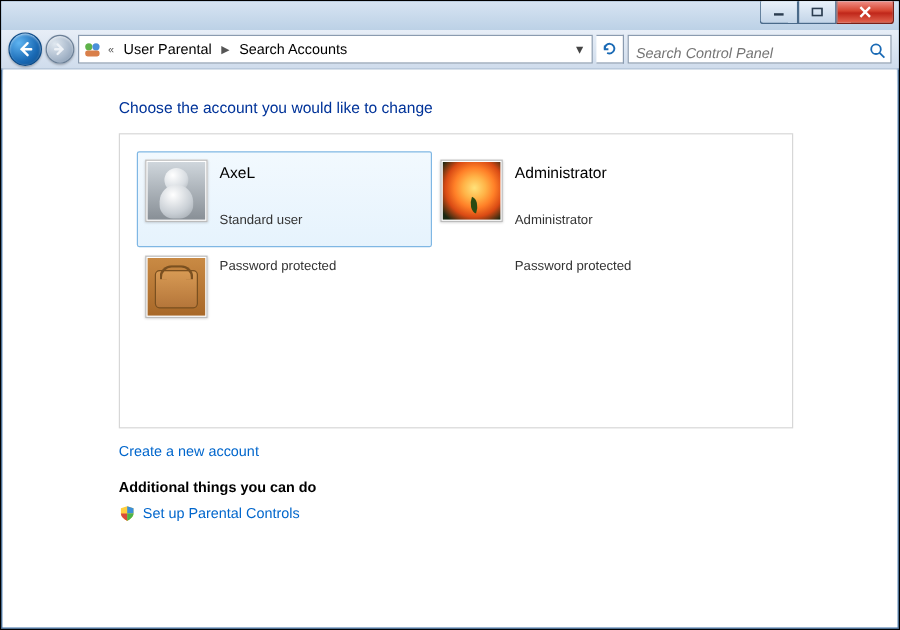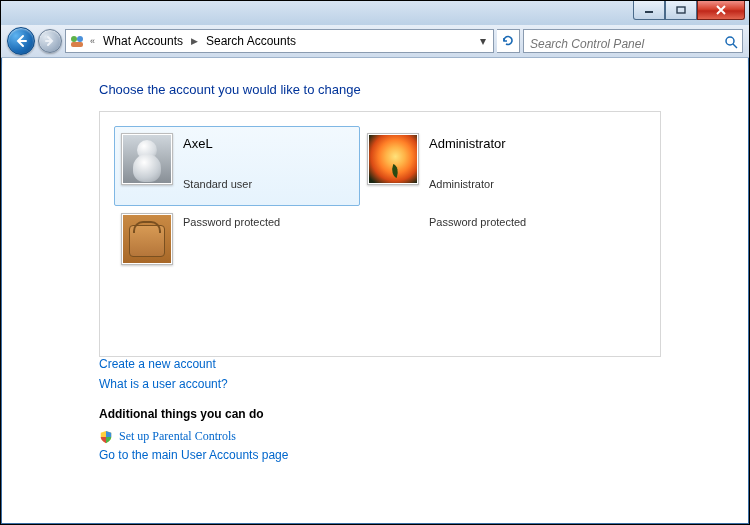--- a/index.html
+++ b/index.html
@@ -41,24 +41,24 @@
   .av-axel::before { content:""; position:absolute; left:50%; top:10%; width:20px; height:20px; margin-left:-10px; border-radius:50%; background:radial-gradient(circle at 35% 30%,#fff,#d7dce1 60%,#a7adb3); }
   .av-admin { background:radial-gradient(circle at 55% 45%,#ffe27a 0,#ffb347 25%,#ff7f27 45%,#d94a14 65%,#1a2712 90%); }
   .av-admin::after { content:""; position:absolute; left:22px; top:30px; width:8px; height:12px; background:#2b4a12; border-radius:0 100% 0 100%; transform:rotate(20deg); }
   .av-guest { background:linear-gradient(to bottom,#c98a44,#a86828); }
   .av-guest::before { content:""; position:absolute; left:6px; top:10px; right:6px; bottom:6px; background:linear-gradient(to bottom,#d79a54,#b5763a); border-radius:4px; border:1px solid #7a5020; }
   .av-guest::after { content:""; position:absolute; left:10px; top:6px; width:24px; height:10px; border:2px solid #7a5020; border-bottom:none; border-radius:10px 10px 0 0; }
   .acct-info { padding-top:2px; line-height:1.35; }
   .acct-name { font-size:13px; }
   .acct-sub { font-size:11px; color:#333;margin-top:24px; }
 
-  .links { }
+  .links { margin-top:12px; }
   .link { color:#0066cc; font-size:12px; cursor:pointer; margin-bottom:6px; display:block; }
   .sec-hdr { font-weight:bold; font-size:12px; margin-top:16px; margin-bottom:8px; }
-  .shield-link { display:flex; align-items:center; gap:6px; margin-bottom:4px;font-family:Liberation Serif, serif; }
+  .shield-link { display:flex; align-items:center; gap:6px; margin-bottom:24px; }
   .shield { width:14px; height:14px; }
 </style>
 </head>
 <body>
 
 <div class="window">
   <div class="titlebar">
     <div class="window-btns">
       <div class="wb min">
         <svg width="10" height="8">
@@ -91,21 +91,21 @@
     </div>
     <div class="breadcrumb-box">
       <span class="bc-icon">
         <svg width="18" height="18">
             <circle cx="6" cy="7" r="3" fill="#5fb24a"></circle>
             <circle cx="12" cy="7" r="3" fill="#4a90d9"></circle>
             <rect x="3" y="10" width="12" height="5" rx="2" fill="#d97f4a"></rect>
           </svg>
       </span>
       <span class="bc-sep">«</span>
-      <span class="bc-item">What Accounts</span>
+      <span class="bc-item">User Parental</span>
       <span class="bc-sep">▶</span>
       <span class="bc-item">Search Accounts</span>
       <span style="flex:1"></span>
       <span class="bc-drop">▾</span>
     </div>
     <div class="refresh">
       <svg width="14" height="14">
           <path d="M3 7 A4 4 0 1 1 5 10" stroke="#1a6ab5" stroke-width="1.6" fill="none"></path>
           <path d="M3 4 L3 7 L6 7" stroke="#1a6ab5" stroke-width="1.6" fill="none"></path>
         </svg>
@@ -149,28 +149,26 @@
         <div class="acct">
           <div class="avatar">
               <div class="avatar-inner av-guest"></div>
             </div>
         </div>
       </div>
     </div>
 
     <div class="links">
       <span class="link">Create a new account</span>
-      <span class="link">What is a user account?</span>
     </div>
 
     <div class="sec-hdr">Additional things you can do</div>
     <div class="shield-link">
       <svg class="shield" viewBox="0 0 16 16">
         <path d="M8 1 L14 3 V8 C14 12 8 15 8 15 C8 15 2 12 2 8 V3 Z" fill="#ffcf3d"></path>
         <path d="M8 1 L14 3 V8 H8 Z" fill="#3b8fd9"></path>
         <path d="M8 8 H2 V8 C2 12 8 15 8 15 Z" fill="#d94a3b"></path>
         <path d="M8 8 H14 V8 C14 12 8 15 8 15 Z" fill="#4ab54a"></path>
       </svg>
       <span class="link" style="margin:0">Set up Parental Controls</span>
     </div>
-    <span class="link">Go to the main User Accounts page</span>
   </div>
 </div>
 
 </body></html>

